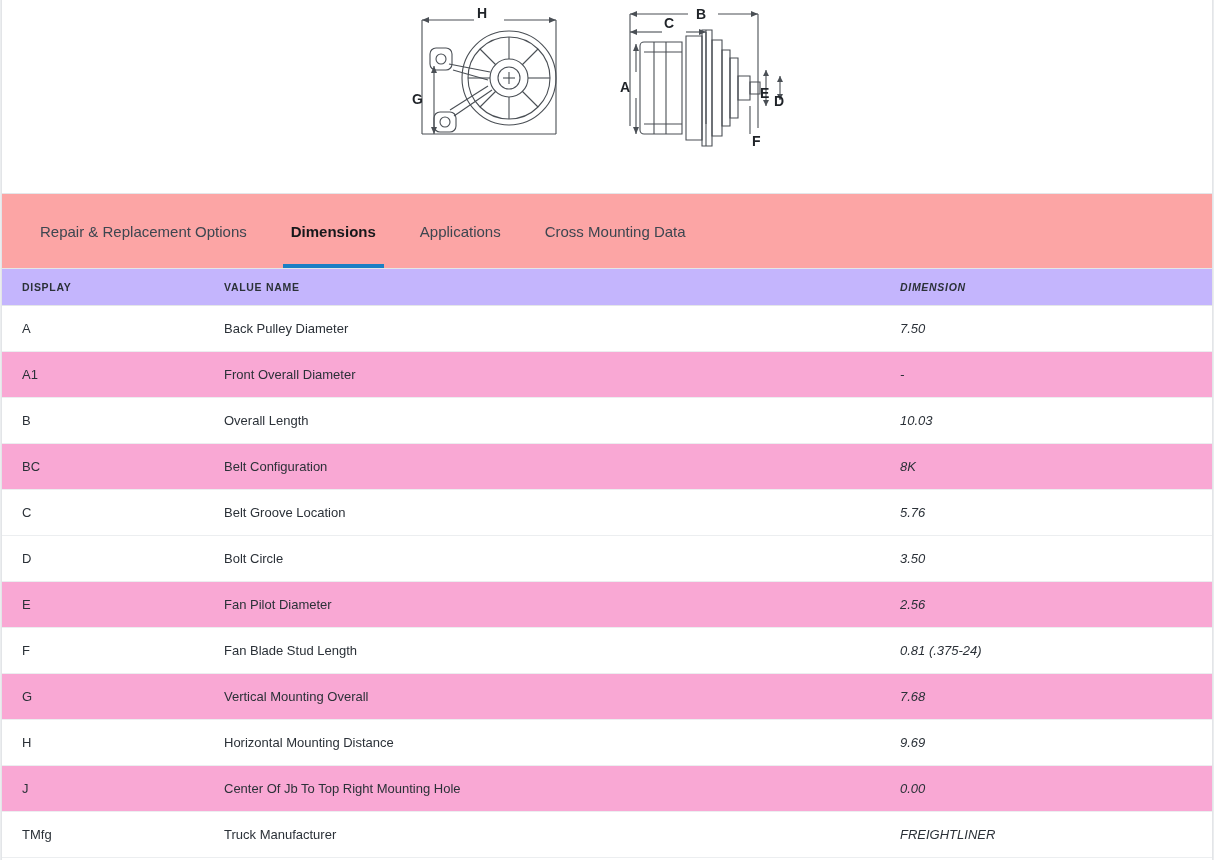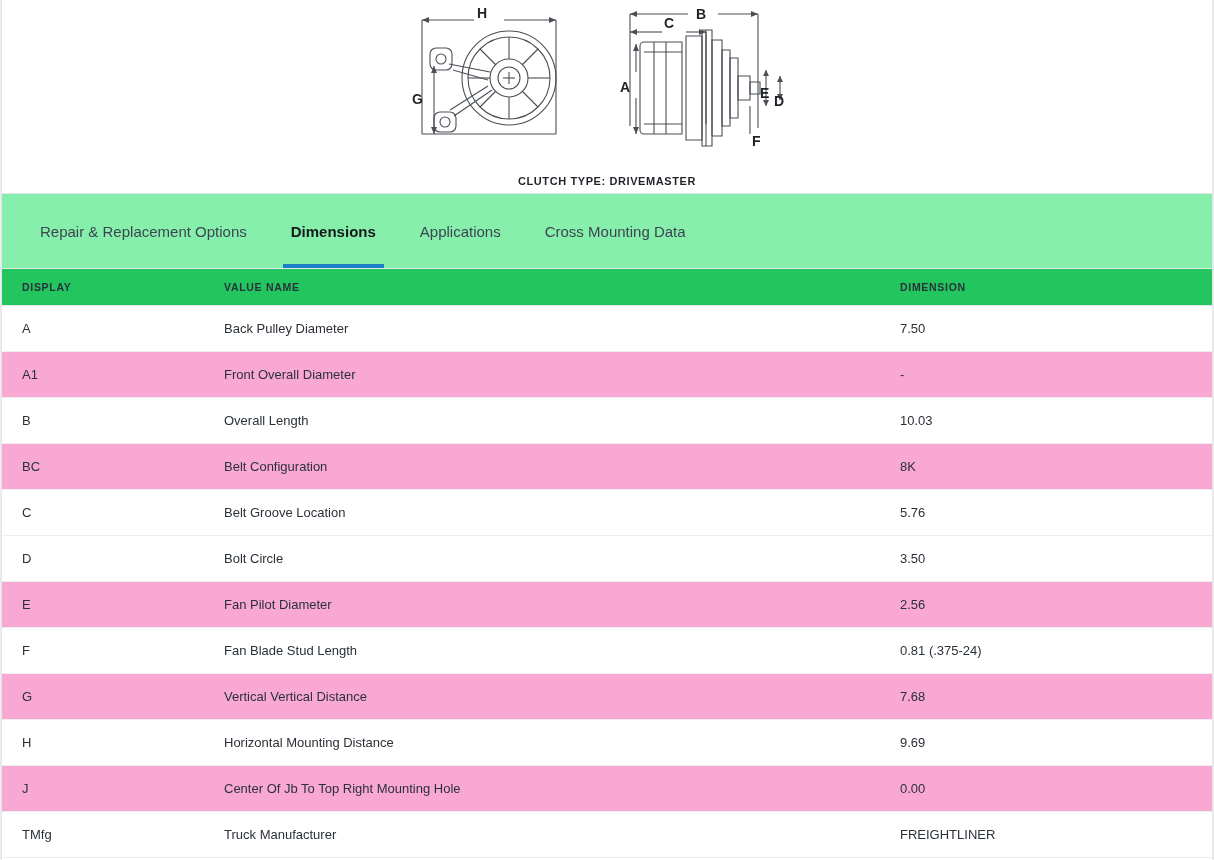--- a/index.html
+++ b/index.html
@@ -51,21 +51,21 @@
     font-weight: bold;
     letter-spacing: 0.6px;
     color: #1f2328;
   }
 
   
   .tabs {
     display: flex;
     align-items: stretch;
     height: 75px;
-    background: #86efac;
+    background: #fca5a5;
     border-bottom: 1px solid #e4e6e9;
     padding-left: 16px;
   }
   .tab {
     display: flex;
     align-items: center;
     padding: 0 22px;
     font-size: 15px;
     color: #3d4650;
     position: relative;
@@ -93,33 +93,33 @@
     table-layout: fixed;
   }
   table.dim-table th {
     text-align: left;
     font-size: 10.5px;
     letter-spacing: 0.7px;
     font-weight: bold;
     color: #2b3138;
     padding: 12px 0 12px 0;
     border-bottom: 1px solid #e4e6e9;
-    background: #22c55e;
+    background: #c4b5fd;
   }
   table.dim-table td {
     font-size: 13px;
     color: #2b3138;
     padding: 15px 0 15px 0;
     border-bottom: 1px solid #eceef0;
     vertical-align: middle;
   }
   tr.alt td { background: #f9a8d4; }
   .col-display { width: 222px; padding-left: 20px !important; }
   .col-value   { width: 676px; }
-  .col-dim     { width: auto; }
+  .col-dim     { width: auto; font-style: italic; }
   th.col-display { padding-left: 20px !important; }
 </style>
 </head>
 <body>
 
 <div class="page">
   <div class="card">
 
     <div class="diagram-area">
       <div class="diagram-wrap">
@@ -219,21 +219,20 @@
           </g>
           <text x="54" y="22" font-family="Liberation Sans, sans-serif" font-size="14" font-weight="bold" fill="#1f2328">C</text>
           <text x="86" y="13" font-family="Liberation Sans, sans-serif" font-size="14" font-weight="bold" fill="#1f2328">B</text>
           <text x="10" y="86" font-family="Liberation Sans, sans-serif" font-size="14" font-weight="bold" fill="#1f2328">A</text>
           <text x="150" y="92" font-family="Liberation Sans, sans-serif" font-size="14" font-weight="bold" fill="#1f2328">E</text>
           <text x="164" y="100" font-family="Liberation Sans, sans-serif" font-size="14" font-weight="bold" fill="#1f2328">D</text>
           <text x="142" y="140" font-family="Liberation Sans, sans-serif" font-size="14" font-weight="bold" fill="#1f2328">F</text>
         </svg>
 
       </div>
-      <div class="clutch-caption">CLUTCH TYPE: DRIVEMASTER</div>
     </div>
 
     <div class="tabs">
       <div class="tab">
         <span>Repair &amp; Replacement Options</span>
       </div>
       <div class="tab active">
         <span>Dimensions</span>
       </div>
       <div class="tab">
@@ -288,21 +287,21 @@
           <td class="col-value">Fan Pilot Diameter</td>
           <td class="col-dim">2.56</td>
         </tr>
         <tr>
           <td class="col-display">F</td>
           <td class="col-value">Fan Blade Stud Length</td>
           <td class="col-dim">0.81 (.375-24)</td>
         </tr>
         <tr class="alt">
           <td class="col-display">G</td>
-          <td class="col-value">Vertical Vertical Distance</td>
+          <td class="col-value">Vertical Mounting Overall</td>
           <td class="col-dim">7.68</td>
         </tr>
         <tr>
           <td class="col-display">H</td>
           <td class="col-value">Horizontal Mounting Distance</td>
           <td class="col-dim">9.69</td>
         </tr>
         <tr class="alt">
           <td class="col-display">J</td>
           <td class="col-value">Center Of Jb To Top Right Mounting Hole</td>

